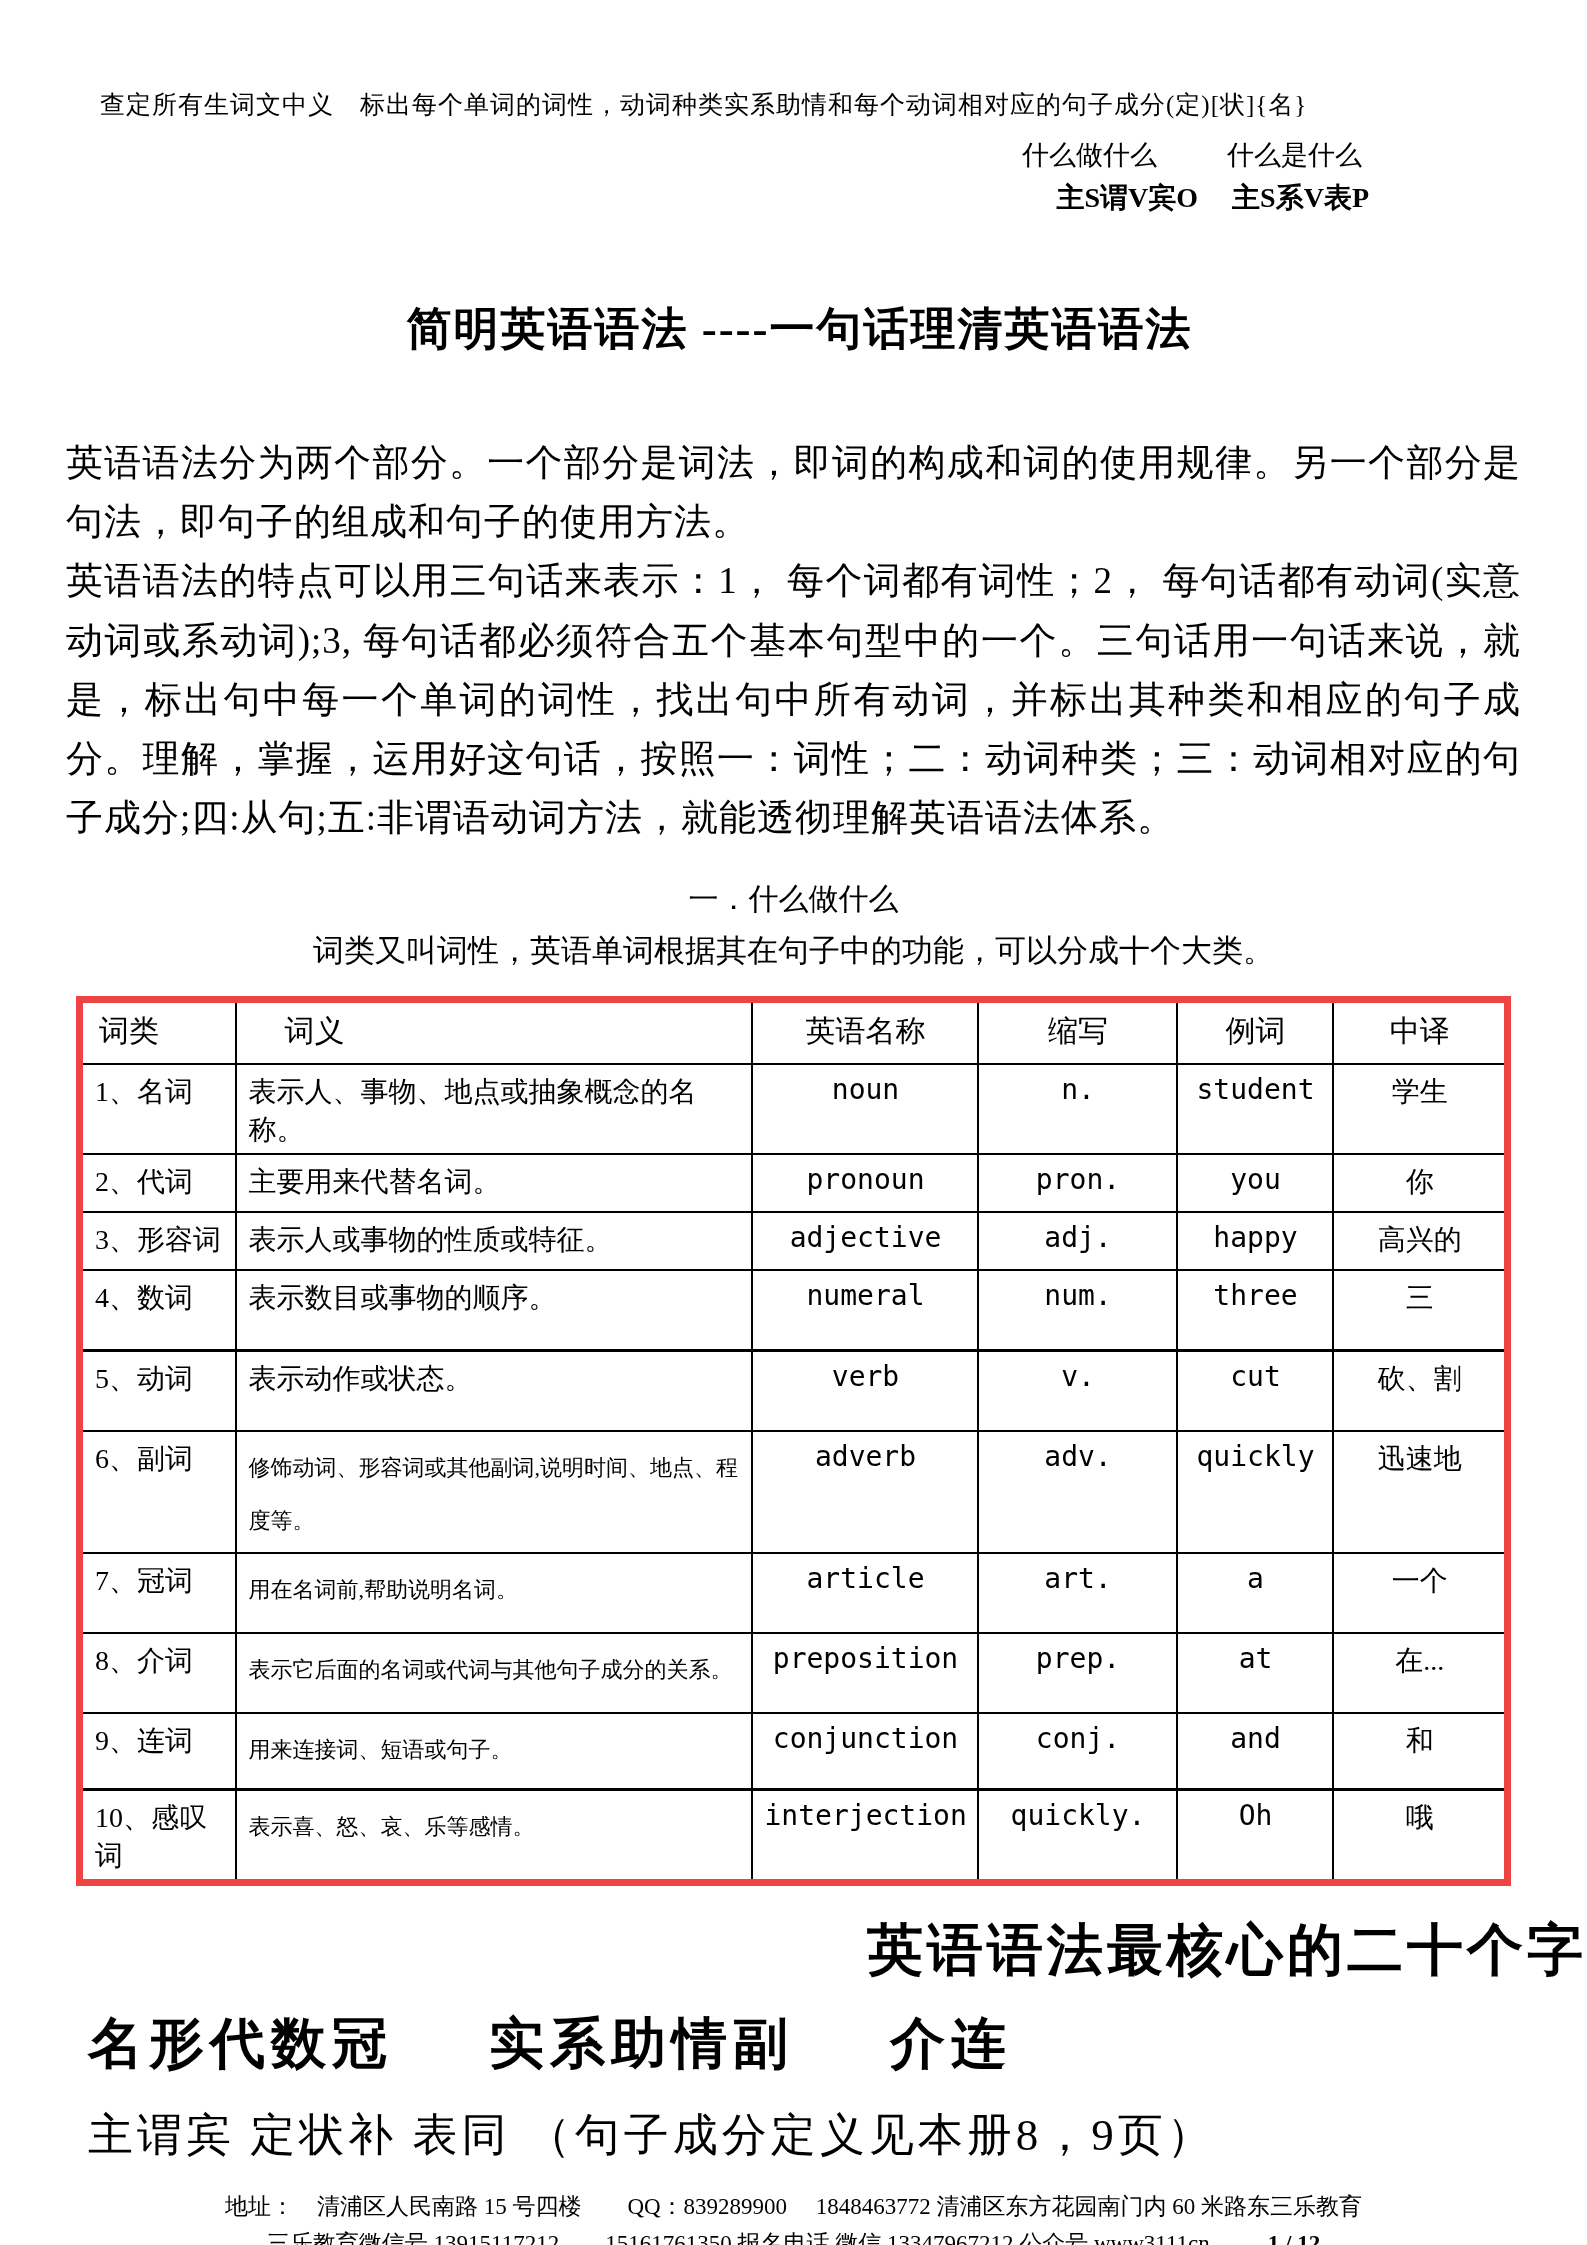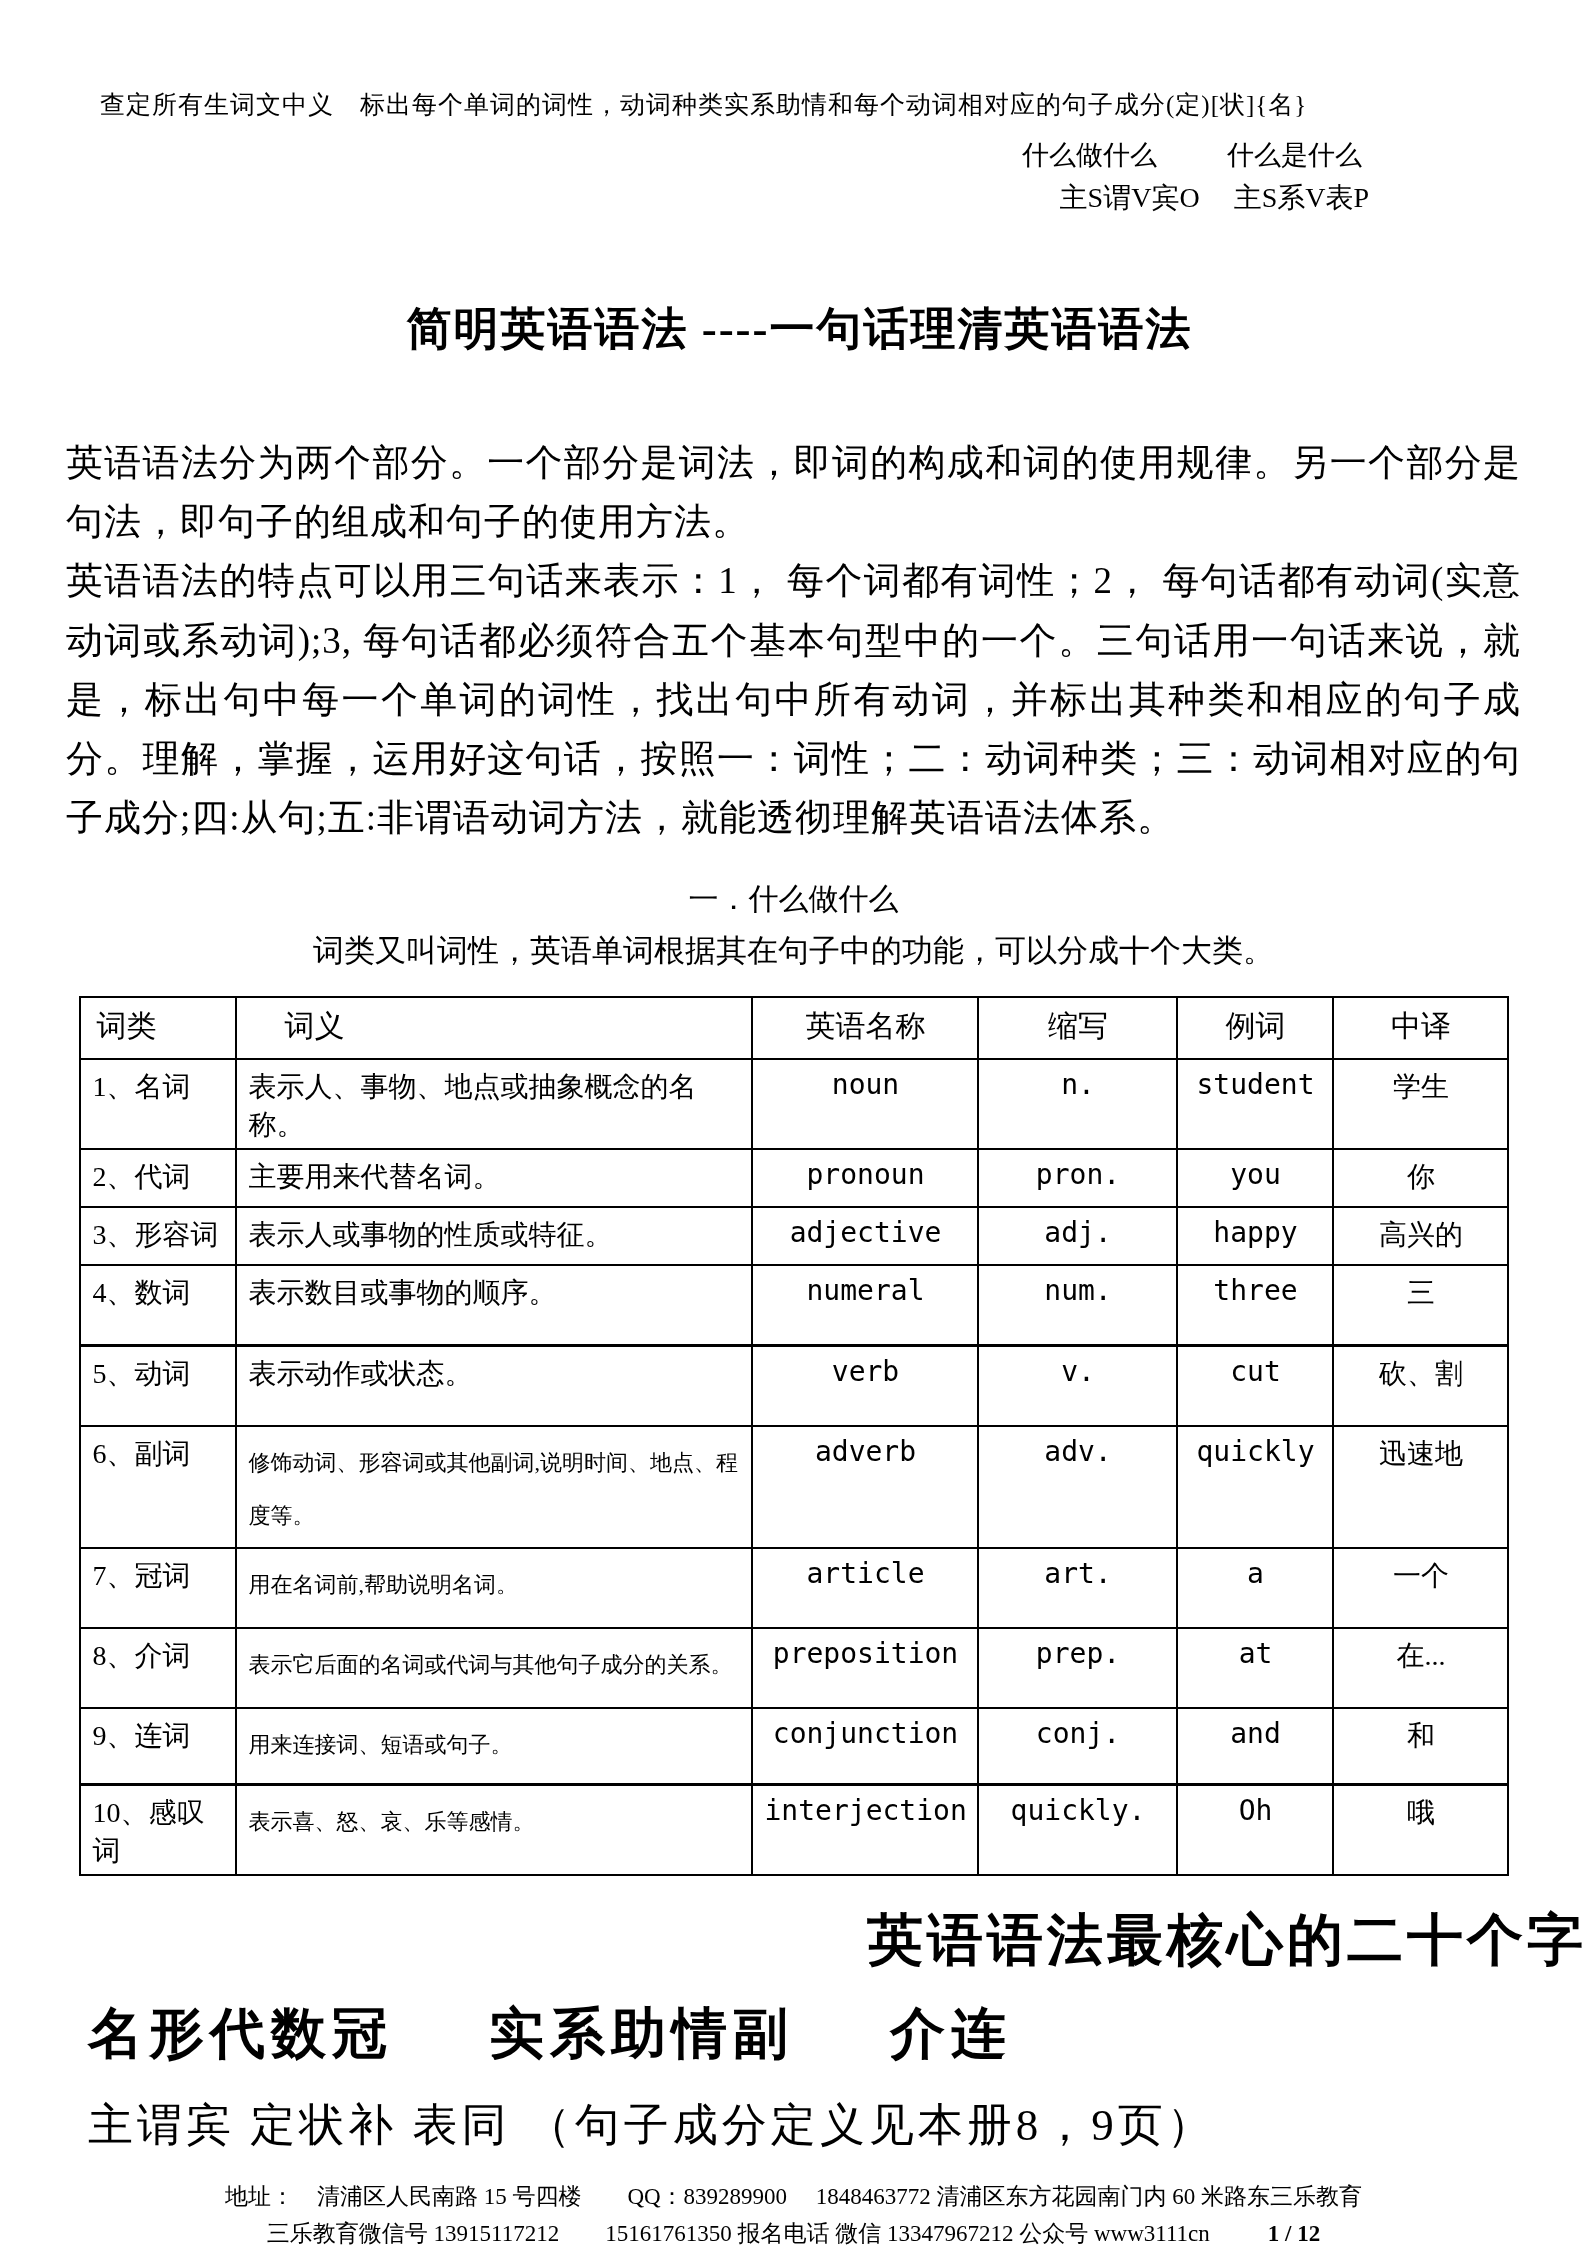--- a/index.html
+++ b/index.html
@@ -8,38 +8,38 @@
     color:#000;
     font-family:"Liberation Serif","DejaVu Serif",serif;
     box-sizing:border-box;
   }
   .pre { white-space:pre-wrap; }
 
   
   .top-note { margin:88px 100px 0 100px; }
   .top-line1 { font-size:25px; letter-spacing:1px; }
   .top-line2 { display:flex; justify-content:flex-end; gap:70px; padding-right:125px; font-size:27px; margin-top:16px; }
-  .top-line3 { display:flex; justify-content:flex-end; gap:34px; padding-right:118px; font-size:28px; font-weight:normal; margin-top:6px; }
+  .top-line3 { display:flex; justify-content:flex-end; gap:34px; padding-right:118px; font-size:28px; font-weight:bold; margin-top:6px; }
 
   
   .doc-title { text-align:center; font-size:45px; font-weight:bold; letter-spacing:2px; margin-top:82px;padding-left:12px; }
 
   
   .body-text { margin:74px 66px 0 66px; font-size:37px; line-height:1.6; text-align:justify; letter-spacing:1px; }
   .body-text p { margin:0; }
 
   
   .section-head { text-align:center; font-size:30px; margin-top:32px; }
   .section-sub  { text-align:center; font-size:31px; margin-top:10px; }
 
   
   .pos-table {
     width:1428px; margin:24px auto 0 auto;
     border-collapse:collapse; table-layout:fixed;
-    border:2px solid #ef4444;
+    border:7px solid #ef4444;
   }
   .pos-table th, .pos-table td {
     border:2px solid #000;
     vertical-align:top;
     padding:8px 10px 4px 12px;
     font-size:28px;
     overflow:hidden;
   }
   .pos-table thead th { height:48px; font-weight:normal; font-size:30px; text-align:center; }
   .pos-table thead th.h-class { text-align:left; padding-left:16px; }

